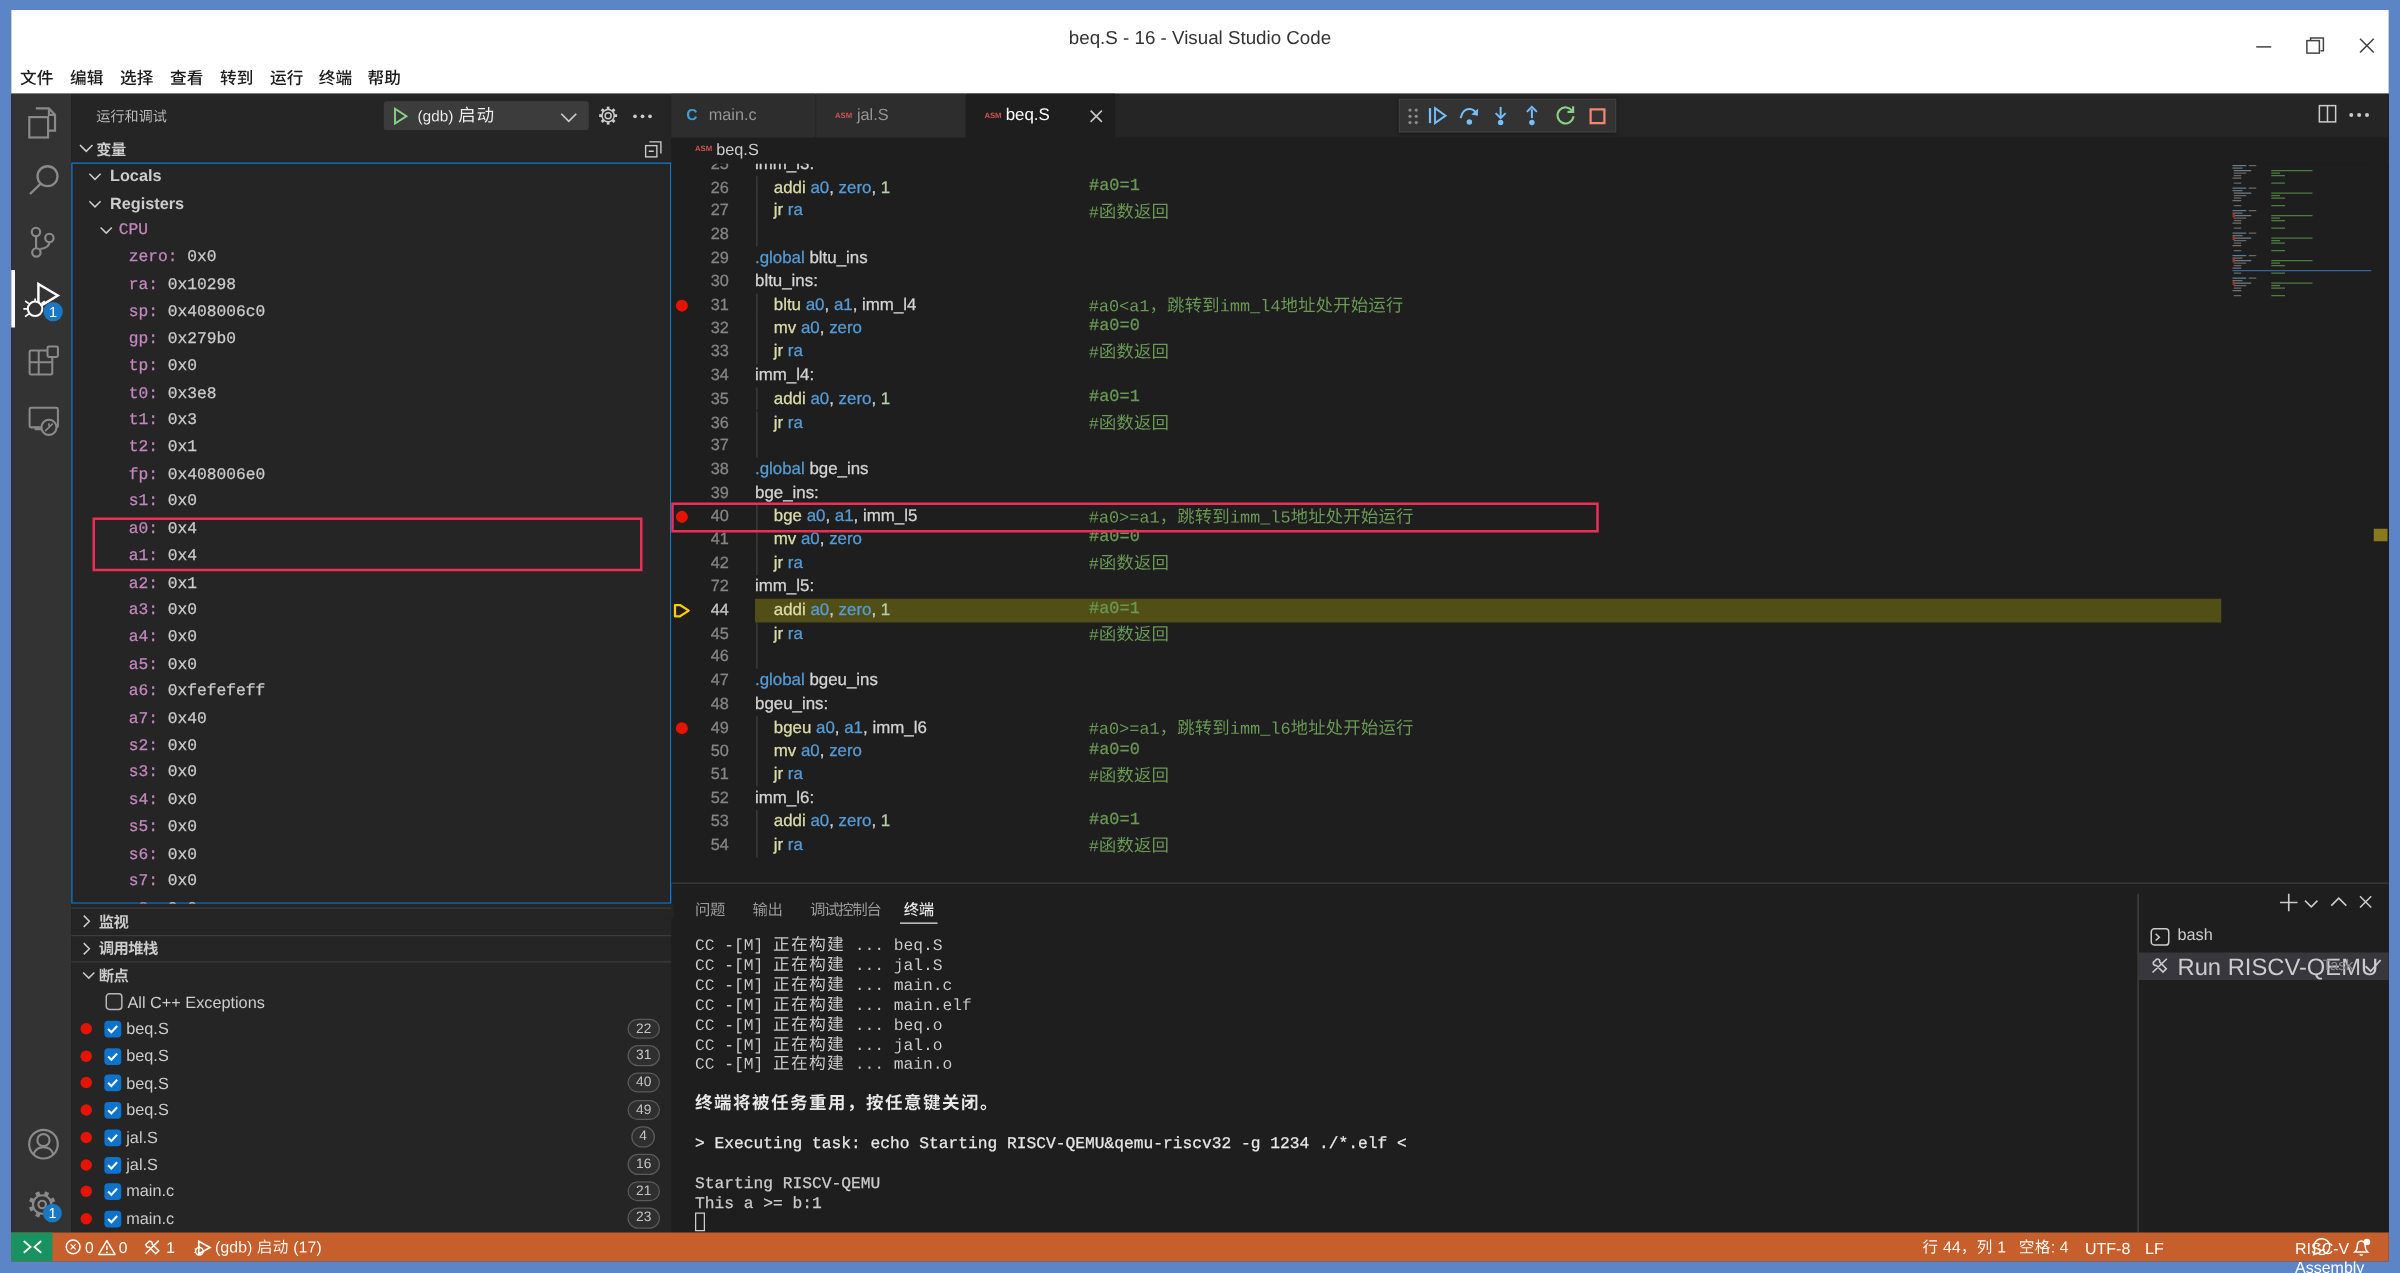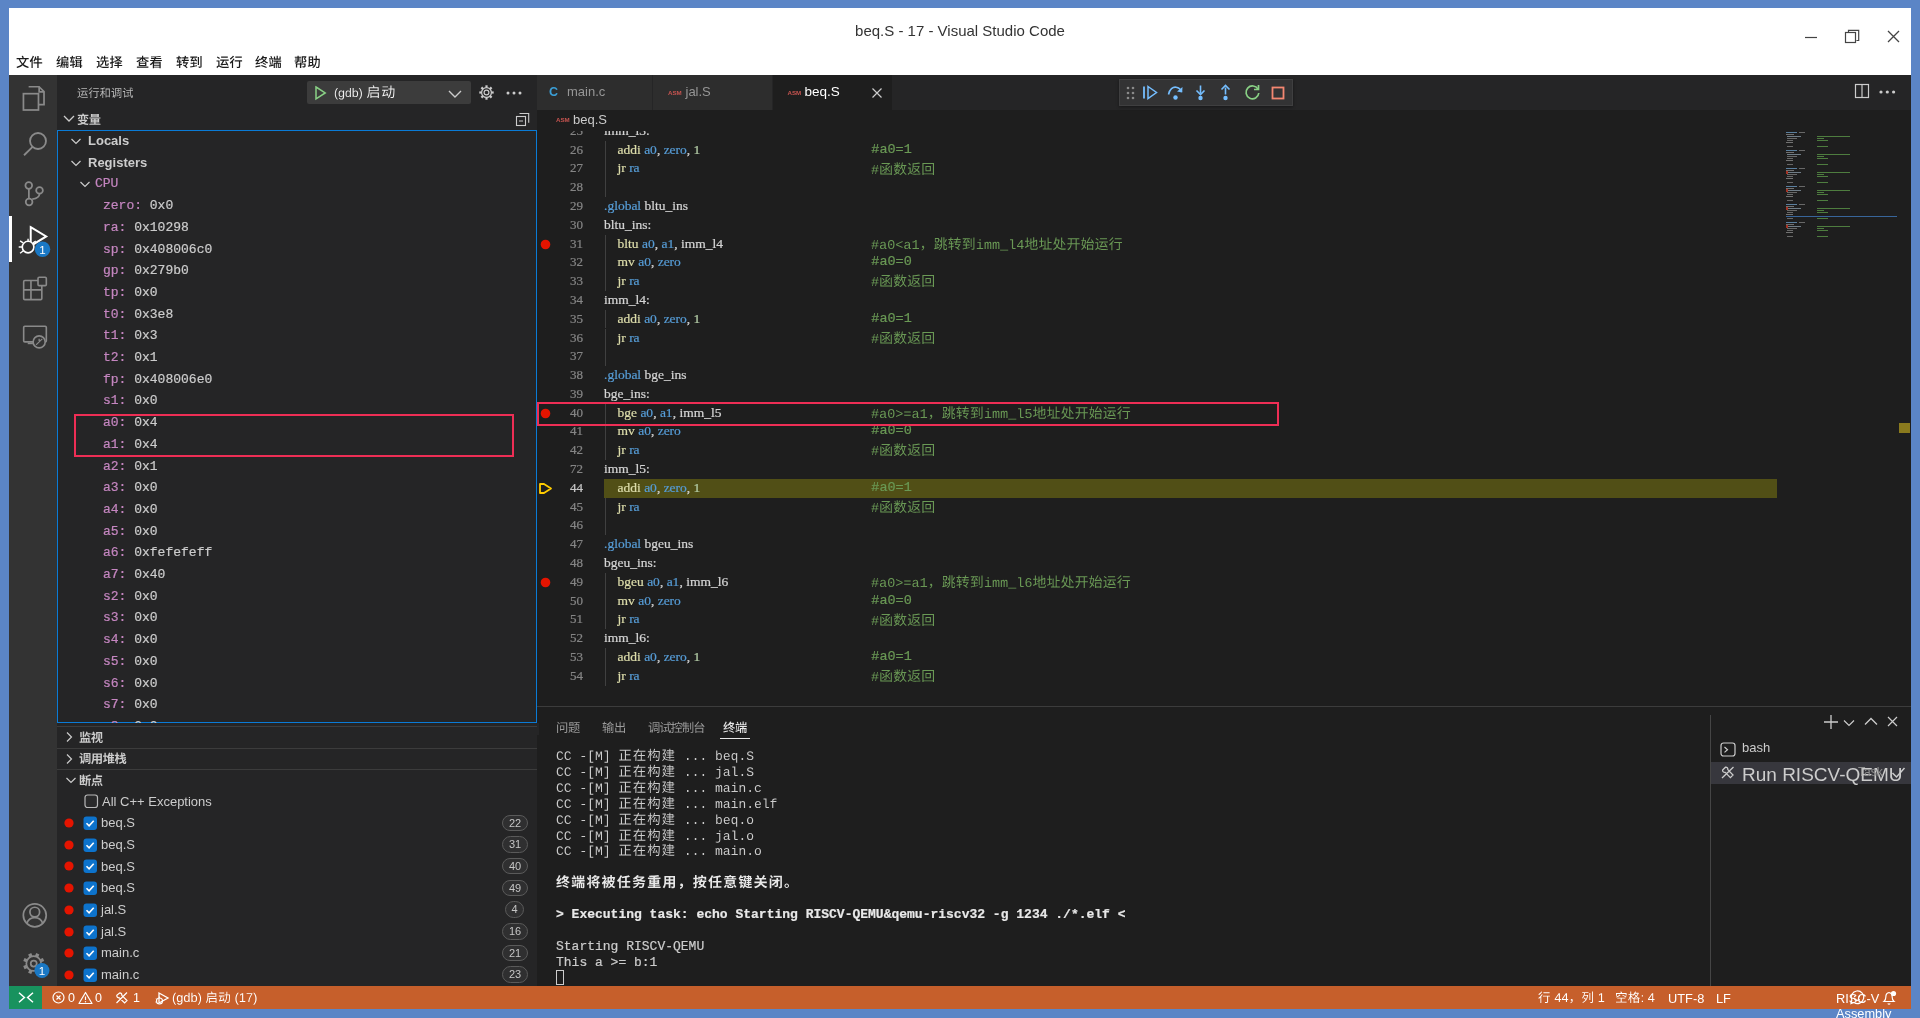--- a/index.html
+++ b/index.html
@@ -1,28 +1,28 @@
 <!DOCTYPE html>
 <html><head><meta charset="utf-8"><style>
 *{margin:0;padding:0;box-sizing:border-box}
 html,body{width:1920px;height:1018px;overflow:hidden;background:#5b85c6;font-family:"Liberation Sans",sans-serif}
 .abs{position:absolute}
 svg.tp{position:absolute;overflow:visible}
 .mono{font-family:"Liberation Mono",monospace;-webkit-text-stroke:0.2px currentColor}
 #win{position:absolute;left:9px;top:8px;width:1902px;height:1001px;background:#1e1e1e}
-.row{position:absolute;left:537px;width:1249px;height:18.79px;white-space:pre;font-family:Liberation Serif, serif;font-size:13.5px;line-height:18.79px;color:#d4d4d4;-webkit-text-stroke:0.22px currentColor}
+.row{position:absolute;left:537px;width:1249px;height:18.79px;white-space:pre;font-family:Liberation Sans, sans-serif;font-size:13.5px;line-height:18.79px;color:#d4d4d4;-webkit-text-stroke:0.22px currentColor}
 .ln{position:absolute;left:0;top:0;width:46px;text-align:right;color:#858585;font-size:13px}
 .code{position:absolute;left:67px;top:0;white-space:pre}
 .m{color:#dcdcaa}.r{color:#569cd6}.n{color:#b5cea8}.c{color:#6a9955}.kw{color:#569cd6}
 .guide{position:absolute;left:68px;top:0;width:1px;height:100%;background:#404040}
 .trow{position:absolute;font-family:"Liberation Mono",monospace;font-size:13px;color:#cccccc;white-space:pre;-webkit-text-stroke:0.2px currentColor}
 </style></head><body>
 <div id="win">
 <div class="abs" style="left:0;top:0;width:1902px;height:67px;background:#ffffff"></div>
-    <div class="abs" style="left:0;top:14px;width:1902px;height:22px;text-align:center;font-size:15px;color:#333333">beq.S - 17 - Visual Studio Code</div>
+    <div class="abs" style="left:0;top:14px;width:1902px;height:22px;text-align:center;font-size:15px;color:#333333">beq.S - 16 - Visual Studio Code</div>
     <svg class="tp" style="left:1787px;top:20px" width="120" height="20">
       <path d="M9 9.5h12" stroke="#444" stroke-width="1.2" fill="none"></path>
       <rect x="49.5" y="4.5" width="10" height="10" fill="none" stroke="#444" stroke-width="1.2"></rect>
       <path d="M52.5 4.5v-2.2h10.2v10.2h-2.3" stroke="#444" stroke-width="1.2" fill="none"></path>
       <path d="M92 3l11 11M103 3L92 14" stroke="#444" stroke-width="1.3" fill="none"></path>
     </svg>
     <svg class="tp" style="left:7px;top:59px" width="2" height="2">
       <path fill="#1c1c1c" d="M5.6 -10.9C5.9 -10.3 6.3 -9.5 6.5 -8.9H0.6V-7.7H2.7C3.5 -5.7 4.5 -4.1 5.8 -2.7C4.3 -1.5 2.6 -0.7 0.4 -0.1C0.7 0.2 1.1 0.8 1.2 1.1C3.4 0.4 5.2 -0.5 6.7 -1.8C8.1 -0.5 9.9 0.4 12.1 1.0C12.3 0.7 12.6 0.1 12.9 -0.1C10.9 -0.7 9.1 -1.5 7.7 -2.7C8.9 -4.0 9.9 -5.7 10.6 -7.7H12.7V-8.9H6.7L7.9 -9.3C7.7 -9.9 7.3 -10.7 6.9 -11.3ZM6.7 -3.6C5.6 -4.7 4.7 -6.1 4.0 -7.7H9.2C8.6 -6.0 7.8 -4.7 6.7 -3.6Z M17.6 -4.7V-3.4H21.3V1.1H22.6V-3.4H26.2V-4.7H22.6V-7.3H25.5V-8.6H22.6V-11.1H21.3V-8.6H19.9C20.0 -9.1 20.1 -9.7 20.3 -10.3L19.1 -10.5C18.8 -8.8 18.2 -7.1 17.4 -6.1C17.8 -5.9 18.3 -5.6 18.5 -5.4C18.9 -6.0 19.2 -6.6 19.4 -7.3H21.3V-4.7ZM16.8 -11.2C16.1 -9.2 15.0 -7.3 13.7 -6.0C14.0 -5.7 14.3 -5.0 14.4 -4.7C14.8 -5.1 15.1 -5.5 15.5 -6.0V1.1H16.7V-7.9C17.2 -8.9 17.6 -9.8 18.0 -10.8Z"></path>
     </svg>
     <svg class="tp" style="left:47px;top:59px" width="2" height="2">
@@ -564,21 +564,21 @@
     </svg>
     <svg class="tp" style="left:547px;top:831.5px" width="2" height="2">
       <path fill="#cccccc" d="M2.0 -4.3Q2.0 -2.6 2.5 -1.7Q3.1 -0.9 4.2 -0.9Q4.8 -0.9 5.4 -1.3Q5.9 -1.7 6.2 -2.6L7.2 -2.2Q6.3 0.1 4.2 0.1Q2.5 0.1 1.6 -1.0Q0.7 -2.2 0.7 -4.3Q0.7 -8.7 4.1 -8.7Q6.3 -8.7 7.1 -6.6L6.0 -6.2Q5.8 -6.9 5.3 -7.3Q4.8 -7.7 4.1 -7.7Q3.0 -7.7 2.5 -6.9Q2.0 -6.1 2.0 -4.3Z M9.8 -4.3Q9.8 -2.6 10.3 -1.7Q10.9 -0.9 12.0 -0.9Q12.6 -0.9 13.2 -1.3Q13.7 -1.7 14.0 -2.6L15.1 -2.2Q14.1 0.1 12.0 0.1Q10.3 0.1 9.4 -1.0Q8.5 -2.2 8.5 -4.3Q8.5 -8.7 11.9 -8.7Q14.1 -8.7 14.9 -6.6L13.8 -6.2Q13.6 -6.9 13.1 -7.3Q12.6 -7.7 11.9 -7.7Q10.8 -7.7 10.3 -6.9Q9.8 -6.1 9.8 -4.3Z M25.5 -2.9V-4.0H29.1V-2.9Z M33.8 2.7V-9.4H37.3V-8.5H35.0V1.8H37.3V2.7Z M45.0 0.0V-5.5Q45.0 -6.4 45.0 -6.8L45.0 -7.4Q44.6 -6.1 44.4 -5.6L43.3 -2.8H42.5L41.4 -5.6Q41.3 -5.9 40.8 -7.4L40.8 -5.5V0.0H39.8V-8.6H41.3L42.5 -5.5Q42.6 -5.1 42.9 -4.0L43.1 -4.6L43.4 -5.5L44.6 -8.6H46.0V0.0Z M48.5 2.7V1.8H50.9V-8.5H48.5V-9.4H52.0V2.7Z M64.9 -6.8V-0.5H63.1V0.5H75.1V-0.5H70.0V-4.7H74.2V-5.7H70.0V-9.3H74.7V-10.3H63.6V-9.3H68.9V-0.5H66.0V-6.8Z M82.0 -11.3C81.9 -10.6 81.6 -9.9 81.3 -9.2H77.7V-8.2H80.9C80.0 -6.5 78.9 -4.9 77.3 -3.8C77.5 -3.6 77.7 -3.2 77.8 -2.9C78.4 -3.3 78.9 -3.8 79.4 -4.3V1.0H80.4V-5.5C81.0 -6.3 81.6 -7.2 82.0 -8.2H89.4V-9.2H82.5C82.7 -9.8 82.9 -10.4 83.1 -11.0ZM84.8 -7.5V-4.9H81.8V-4.0H84.8V-0.2H81.3V0.8H89.4V-0.2H85.8V-4.0H88.9V-4.9H85.8V-7.5Z M98.1 -11.3C97.7 -9.4 97.0 -7.7 96.0 -6.5C96.2 -6.4 96.6 -6.1 96.8 -5.9C97.3 -6.5 97.7 -7.3 98.1 -8.1H102.8C102.6 -2.6 102.4 -0.6 102.0 -0.1C101.8 0.1 101.7 0.1 101.5 0.1C101.2 0.1 100.5 0.1 99.8 0.0C100.0 0.3 100.1 0.8 100.1 1.0C100.8 1.1 101.5 1.1 101.9 1.0C102.3 1.0 102.6 0.9 102.9 0.5C103.4 -0.2 103.6 -2.2 103.8 -8.5C103.8 -8.7 103.8 -9.1 103.8 -9.1H98.5C98.7 -9.7 98.9 -10.4 99.1 -11.0ZM99.7 -5.0C99.9 -4.6 100.1 -4.0 100.3 -3.5L98.0 -3.0C98.6 -4.2 99.2 -5.6 99.6 -6.9L98.6 -7.2C98.3 -5.7 97.5 -4.0 97.3 -3.6C97.1 -3.1 96.9 -2.8 96.7 -2.7C96.8 -2.5 96.9 -2.0 97.0 -1.8C97.2 -2.0 97.6 -2.1 100.6 -2.7C100.8 -2.3 100.8 -2.0 100.9 -1.7L101.7 -2.1C101.5 -2.9 100.9 -4.3 100.4 -5.3ZM93.9 -11.3V-8.7H91.9V-7.7H93.8C93.4 -5.9 92.5 -3.8 91.6 -2.6C91.8 -2.4 92.1 -2.0 92.2 -1.7C92.8 -2.6 93.4 -4.0 93.9 -5.5V1.1H94.8V-5.9C95.2 -5.2 95.7 -4.4 95.9 -3.9L96.5 -4.7C96.2 -5.1 95.2 -6.7 94.8 -7.1V-7.7H96.4V-8.7H94.8V-11.3Z M110.9 -10.1V-9.3H113.4V-8.3H110.0V-7.5H113.4V-6.5H110.8V-5.7H113.4V-4.6H110.7V-3.9H113.4V-2.8H110.1V-2.0H113.4V-0.7H114.3V-2.0H118.2V-2.8H114.3V-3.9H117.7V-4.6H114.3V-5.7H117.3V-7.5H118.3V-8.3H117.3V-10.1H114.3V-11.3H113.4V-10.1ZM114.3 -7.5H116.5V-6.5H114.3ZM114.3 -8.3V-9.3H116.5V-8.3ZM106.9 -5.3C106.9 -5.4 107.2 -5.6 107.4 -5.7H109.1C108.9 -4.5 108.6 -3.5 108.3 -2.6C107.9 -3.1 107.6 -3.8 107.4 -4.6L106.7 -4.3C107.0 -3.2 107.4 -2.4 107.9 -1.7C107.4 -0.8 106.8 -0.1 106.1 0.4C106.3 0.5 106.7 0.9 106.8 1.1C107.5 0.6 108.1 -0.1 108.5 -0.9C109.9 0.4 111.9 0.7 114.4 0.7H118.1C118.2 0.5 118.4 0.0 118.5 -0.2C117.8 -0.2 114.9 -0.2 114.4 -0.2C112.1 -0.2 110.3 -0.5 108.9 -1.8C109.5 -3.0 109.9 -4.6 110.1 -6.5L109.5 -6.6L109.3 -6.6H108.2C108.9 -7.6 109.5 -8.9 110.1 -10.2L109.5 -10.6L109.2 -10.4H106.5V-9.5H108.8C108.2 -8.3 107.6 -7.2 107.3 -6.9C107.1 -6.5 106.7 -6.1 106.5 -6.1C106.6 -5.9 106.8 -5.5 106.9 -5.3Z M131.0 0.0V-1.9H132.5V0.0Z M138.8 0.0V-1.9H140.3V0.0Z M146.6 0.0V-1.9H148.1V0.0Z M164.3 0.2Q164.3 1.4 163.6 2.0Q162.9 2.7 161.6 2.7Q161.1 2.7 160.6 2.6Q160.0 2.5 159.8 2.4V1.5Q160.7 1.8 161.5 1.8Q162.3 1.8 162.7 1.3Q163.2 0.9 163.2 0.2V-6.0H160.6V-6.9H164.3ZM163.1 -8.2V-9.4H164.3V-8.2Z M173.8 -0.7Q174.0 -0.7 174.2 -0.7V-0.0Q173.7 0.1 173.3 0.1Q172.7 0.1 172.4 -0.3Q172.1 -0.6 172.0 -1.3H172.0Q171.6 -0.5 171.0 -0.2Q170.5 0.1 169.6 0.1Q168.6 0.1 168.1 -0.4Q167.6 -1.0 167.6 -1.9Q167.6 -4.1 170.5 -4.2L172.0 -4.2V-4.6Q172.0 -5.4 171.7 -5.8Q171.3 -6.1 170.6 -6.1Q169.9 -6.1 169.5 -5.9Q169.2 -5.6 169.1 -5.0L167.9 -5.1Q168.2 -7.0 170.6 -7.0Q171.9 -7.0 172.5 -6.4Q173.2 -5.8 173.2 -4.7V-1.7Q173.2 -1.2 173.3 -1.0Q173.4 -0.7 173.8 -0.7ZM169.9 -0.7Q170.6 -0.7 171.0 -1.0Q171.5 -1.3 171.7 -1.8Q172.0 -2.3 172.0 -2.8V-3.4L170.8 -3.4Q170.1 -3.4 169.7 -3.2Q169.3 -3.0 169.0 -2.7Q168.8 -2.4 168.8 -1.9Q168.8 -1.4 169.1 -1.1Q169.4 -0.7 169.9 -0.7Z M179.9 -0.9 181.7 -0.9V0.0L179.4 -0.0Q178.6 -0.2 178.3 -0.6Q178.2 -0.8 178.1 -1.6V-8.5H176.3V-9.4H179.3V-1.5Q179.3 -1.2 179.4 -1.1Q179.6 -1.0 179.9 -0.9ZM179.9 -0.9ZM179.3 -1.5ZM179.4 0.0ZM178.1 -0.9V-1.6Z M185.6 0.0V-1.9H187.1V0.0Z M197.2 -3.4Q197.2 -1.7 196.4 -0.8Q195.6 0.1 194.1 0.1Q192.6 0.1 191.8 -0.8Q191.0 -1.7 191.0 -3.4Q191.0 -5.2 191.8 -6.1Q192.7 -7.0 194.1 -7.0Q195.7 -7.0 196.4 -6.1Q197.2 -5.2 197.2 -3.4ZM196.0 -3.4Q196.0 -4.8 195.6 -5.5Q195.1 -6.2 194.1 -6.2Q193.2 -6.2 192.7 -5.5Q192.2 -4.8 192.2 -3.4Q192.2 -2.1 192.7 -1.4Q193.2 -0.7 194.1 -0.7Q195.1 -0.7 195.5 -1.4Q196.0 -2.1 196.0 -3.4Z"></path>
     </svg>
     <svg class="tp" style="left:547px;top:847.46px" width="2" height="2">
       <path fill="#cccccc" d="M2.0 -4.3Q2.0 -2.6 2.5 -1.7Q3.1 -0.9 4.2 -0.9Q4.8 -0.9 5.4 -1.3Q5.9 -1.7 6.2 -2.6L7.2 -2.2Q6.3 0.1 4.2 0.1Q2.5 0.1 1.6 -1.0Q0.7 -2.2 0.7 -4.3Q0.7 -8.7 4.1 -8.7Q6.3 -8.7 7.1 -6.6L6.0 -6.2Q5.8 -6.9 5.3 -7.3Q4.8 -7.7 4.1 -7.7Q3.0 -7.7 2.5 -6.9Q2.0 -6.1 2.0 -4.3Z M9.8 -4.3Q9.8 -2.6 10.3 -1.7Q10.9 -0.9 12.0 -0.9Q12.6 -0.9 13.2 -1.3Q13.7 -1.7 14.0 -2.6L15.1 -2.2Q14.1 0.1 12.0 0.1Q10.3 0.1 9.4 -1.0Q8.5 -2.2 8.5 -4.3Q8.5 -8.7 11.9 -8.7Q14.1 -8.7 14.9 -6.6L13.8 -6.2Q13.6 -6.9 13.1 -7.3Q12.6 -7.7 11.9 -7.7Q10.8 -7.7 10.3 -6.9Q9.8 -6.1 9.8 -4.3Z M25.5 -2.9V-4.0H29.1V-2.9Z M33.8 2.7V-9.4H37.3V-8.5H35.0V1.8H37.3V2.7Z M45.0 0.0V-5.5Q45.0 -6.4 45.0 -6.8L45.0 -7.4Q44.6 -6.1 44.4 -5.6L43.3 -2.8H42.5L41.4 -5.6Q41.3 -5.9 40.8 -7.4L40.8 -5.5V0.0H39.8V-8.6H41.3L42.5 -5.5Q42.6 -5.1 42.9 -4.0L43.1 -4.6L43.4 -5.5L44.6 -8.6H46.0V0.0Z M48.5 2.7V1.8H50.9V-8.5H48.5V-9.4H52.0V2.7Z M64.9 -6.8V-0.5H63.1V0.5H75.1V-0.5H70.0V-4.7H74.2V-5.7H70.0V-9.3H74.7V-10.3H63.6V-9.3H68.9V-0.5H66.0V-6.8Z M82.0 -11.3C81.9 -10.6 81.6 -9.9 81.3 -9.2H77.7V-8.2H80.9C80.0 -6.5 78.9 -4.9 77.3 -3.8C77.5 -3.6 77.7 -3.2 77.8 -2.9C78.4 -3.3 78.9 -3.8 79.4 -4.3V1.0H80.4V-5.5C81.0 -6.3 81.6 -7.2 82.0 -8.2H89.4V-9.2H82.5C82.7 -9.8 82.9 -10.4 83.1 -11.0ZM84.8 -7.5V-4.9H81.8V-4.0H84.8V-0.2H81.3V0.8H89.4V-0.2H85.8V-4.0H88.9V-4.9H85.8V-7.5Z M98.1 -11.3C97.7 -9.4 97.0 -7.7 96.0 -6.5C96.2 -6.4 96.6 -6.1 96.8 -5.9C97.3 -6.5 97.7 -7.3 98.1 -8.1H102.8C102.6 -2.6 102.4 -0.6 102.0 -0.1C101.8 0.1 101.7 0.1 101.5 0.1C101.2 0.1 100.5 0.1 99.8 0.0C100.0 0.3 100.1 0.8 100.1 1.0C100.8 1.1 101.5 1.1 101.9 1.0C102.3 1.0 102.6 0.9 102.9 0.5C103.4 -0.2 103.6 -2.2 103.8 -8.5C103.8 -8.7 103.8 -9.1 103.8 -9.1H98.5C98.7 -9.7 98.9 -10.4 99.1 -11.0ZM99.7 -5.0C99.9 -4.6 100.1 -4.0 100.3 -3.5L98.0 -3.0C98.6 -4.2 99.2 -5.6 99.6 -6.9L98.6 -7.2C98.3 -5.7 97.5 -4.0 97.3 -3.6C97.1 -3.1 96.9 -2.8 96.7 -2.7C96.8 -2.5 96.9 -2.0 97.0 -1.8C97.2 -2.0 97.6 -2.1 100.6 -2.7C100.8 -2.3 100.8 -2.0 100.9 -1.7L101.7 -2.1C101.5 -2.9 100.9 -4.3 100.4 -5.3ZM93.9 -11.3V-8.7H91.9V-7.7H93.8C93.4 -5.9 92.5 -3.8 91.6 -2.6C91.8 -2.4 92.1 -2.0 92.2 -1.7C92.8 -2.6 93.4 -4.0 93.9 -5.5V1.1H94.8V-5.9C95.2 -5.2 95.7 -4.4 95.9 -3.9L96.5 -4.7C96.2 -5.1 95.2 -6.7 94.8 -7.1V-7.7H96.4V-8.7H94.8V-11.3Z M110.9 -10.1V-9.3H113.4V-8.3H110.0V-7.5H113.4V-6.5H110.8V-5.7H113.4V-4.6H110.7V-3.9H113.4V-2.8H110.1V-2.0H113.4V-0.7H114.3V-2.0H118.2V-2.8H114.3V-3.9H117.7V-4.6H114.3V-5.7H117.3V-7.5H118.3V-8.3H117.3V-10.1H114.3V-11.3H113.4V-10.1ZM114.3 -7.5H116.5V-6.5H114.3ZM114.3 -8.3V-9.3H116.5V-8.3ZM106.9 -5.3C106.9 -5.4 107.2 -5.6 107.4 -5.7H109.1C108.9 -4.5 108.6 -3.5 108.3 -2.6C107.9 -3.1 107.6 -3.8 107.4 -4.6L106.7 -4.3C107.0 -3.2 107.4 -2.4 107.9 -1.7C107.4 -0.8 106.8 -0.1 106.1 0.4C106.3 0.5 106.7 0.9 106.8 1.1C107.5 0.6 108.1 -0.1 108.5 -0.9C109.9 0.4 111.9 0.7 114.4 0.7H118.1C118.2 0.5 118.4 0.0 118.5 -0.2C117.8 -0.2 114.9 -0.2 114.4 -0.2C112.1 -0.2 110.3 -0.5 108.9 -1.8C109.5 -3.0 109.9 -4.6 110.1 -6.5L109.5 -6.6L109.3 -6.6H108.2C108.9 -7.6 109.5 -8.9 110.1 -10.2L109.5 -10.6L109.2 -10.4H106.5V-9.5H108.8C108.2 -8.3 107.6 -7.2 107.3 -6.9C107.1 -6.5 106.7 -6.1 106.5 -6.1C106.6 -5.9 106.8 -5.5 106.9 -5.3Z M131.0 0.0V-1.9H132.5V0.0Z M138.8 0.0V-1.9H140.3V0.0Z M146.6 0.0V-1.9H148.1V0.0Z M162.4 0.0V-4.4Q162.4 -5.3 162.2 -5.7Q162.1 -6.1 161.7 -6.1Q161.3 -6.1 161.0 -5.5Q160.8 -4.9 160.8 -3.9V0.0H159.7V-5.4Q159.7 -6.6 159.6 -6.9H160.6L160.6 -6.1V-5.8H160.6Q160.9 -6.4 161.2 -6.7Q161.5 -7.0 162.0 -7.0Q162.6 -7.0 162.8 -6.7Q163.1 -6.4 163.2 -5.8H163.3Q163.5 -6.4 163.9 -6.7Q164.2 -7.0 164.8 -7.0Q165.5 -7.0 165.8 -6.4Q166.2 -5.9 166.2 -4.6V0.0H165.1V-4.4Q165.1 -5.3 164.9 -5.7Q164.8 -6.1 164.4 -6.1Q163.9 -6.1 163.7 -5.6Q163.5 -5.0 163.5 -4.0V0.0Z M173.8 -0.7Q174.0 -0.7 174.2 -0.7V-0.0Q173.7 0.1 173.3 0.1Q172.7 0.1 172.4 -0.3Q172.1 -0.6 172.0 -1.3H172.0Q171.6 -0.5 171.0 -0.2Q170.5 0.1 169.6 0.1Q168.6 0.1 168.1 -0.4Q167.6 -1.0 167.6 -1.9Q167.6 -4.1 170.5 -4.2L172.0 -4.2V-4.6Q172.0 -5.4 171.7 -5.8Q171.3 -6.1 170.6 -6.1Q169.9 -6.1 169.5 -5.9Q169.2 -5.6 169.1 -5.0L167.9 -5.1Q168.2 -7.0 170.6 -7.0Q171.9 -7.0 172.5 -6.4Q173.2 -5.8 173.2 -4.7V-1.7Q173.2 -1.2 173.3 -1.0Q173.4 -0.7 173.8 -0.7ZM169.9 -0.7Q170.6 -0.7 171.0 -1.0Q171.5 -1.3 171.7 -1.8Q172.0 -2.3 172.0 -2.8V-3.4L170.8 -3.4Q170.1 -3.4 169.7 -3.2Q169.3 -3.0 169.0 -2.7Q168.8 -2.4 168.8 -1.9Q168.8 -1.4 169.1 -1.1Q169.4 -0.7 169.9 -0.7Z M179.3 -0.9H181.8V0.0H175.5V-0.9H178.2V-6.0H176.2V-6.9H179.3ZM178.1 -8.2V-9.4H179.3V-8.2Z M187.9 0.0V-4.4Q187.9 -5.3 187.6 -5.7Q187.3 -6.1 186.5 -6.1Q185.7 -6.1 185.2 -5.5Q184.7 -5.0 184.7 -4.0V0.0H183.6V-5.4Q183.6 -6.6 183.6 -6.9H184.6Q184.6 -6.8 184.6 -6.7Q184.7 -6.6 184.7 -6.4Q184.7 -6.2 184.7 -5.7H184.7Q185.4 -7.0 186.9 -7.0Q188.0 -7.0 188.5 -6.4Q189.1 -5.8 189.1 -4.6V0.0Z M193.4 0.0V-1.9H194.9V0.0Z M205.0 -3.4Q205.0 -1.7 204.2 -0.8Q203.4 0.1 201.9 0.1Q200.4 0.1 199.6 -0.8Q198.8 -1.7 198.8 -3.4Q198.8 -5.2 199.7 -6.1Q200.5 -7.0 201.9 -7.0Q203.5 -7.0 204.2 -6.1Q205.0 -5.2 205.0 -3.4ZM203.8 -3.4Q203.8 -4.8 203.4 -5.5Q202.9 -6.2 201.9 -6.2Q201.0 -6.2 200.5 -5.5Q200.0 -4.8 200.0 -3.4Q200.0 -2.1 200.5 -1.4Q201.0 -0.7 201.9 -0.7Q202.9 -0.7 203.3 -1.4Q203.8 -2.1 203.8 -3.4Z"></path>
     </svg>
     <svg class="tp" style="left:547px;top:879.3800000000001px" width="2" height="2">
       <path fill="#e8e8e8" d="M0.4 -1.0 0.6 0.6C2.1 0.3 4.0 -0.1 5.7 -0.5L5.6 -2.0C3.7 -1.6 1.7 -1.2 0.4 -1.0ZM7.8 -3.4C8.8 -3.0 10.1 -2.3 10.8 -1.8L11.8 -3.0C11.1 -3.5 9.8 -4.1 8.7 -4.4ZM6.2 -1.0C8.1 -0.5 10.4 0.4 11.6 1.2L12.6 -0.1C11.3 -0.8 9.0 -1.7 7.2 -2.2ZM7.9 -11.9C7.5 -10.7 6.6 -9.4 5.3 -8.3L4.3 -9.0C4.1 -8.5 3.8 -8.0 3.5 -7.5L2.4 -7.4C3.1 -8.6 3.9 -10.0 4.5 -11.3L2.9 -12.0C2.4 -10.3 1.4 -8.6 1.1 -8.2C0.8 -7.7 0.6 -7.4 0.3 -7.4C0.4 -6.9 0.7 -6.1 0.8 -5.8C1.0 -5.9 1.4 -6.0 2.6 -6.1C2.2 -5.5 1.7 -5.0 1.5 -4.7C1.1 -4.2 0.8 -3.9 0.4 -3.9C0.6 -3.4 0.8 -2.7 0.9 -2.4C1.3 -2.6 1.9 -2.7 5.3 -3.3C5.3 -3.6 5.2 -4.2 5.3 -4.7L3.0 -4.4C3.9 -5.4 4.8 -6.5 5.5 -7.7C5.8 -7.4 6.0 -7.1 6.2 -6.9C6.6 -7.2 7.0 -7.6 7.4 -8.0C7.7 -7.5 8.0 -7.1 8.4 -6.7C7.4 -5.9 6.3 -5.4 5.2 -5.0C5.5 -4.7 6.0 -4.0 6.2 -3.6C7.4 -4.1 8.5 -4.7 9.6 -5.5C10.5 -4.8 11.6 -4.1 12.7 -3.7C13.0 -4.1 13.5 -4.7 13.8 -5.1C12.7 -5.4 11.7 -6.0 10.8 -6.6C11.7 -7.6 12.5 -8.7 13.0 -10.0L12.0 -10.6L11.7 -10.6H9.2C9.4 -10.9 9.5 -11.2 9.7 -11.6ZM10.8 -9.1C10.4 -8.6 10.0 -8.1 9.6 -7.6C9.1 -8.1 8.7 -8.6 8.4 -9.1Z M16.1 -7.1C16.3 -5.7 16.5 -3.8 16.5 -2.5L17.8 -2.7C17.8 -4.0 17.6 -5.9 17.4 -7.4ZM20.7 -4.6V1.2H22.2V-3.2H22.9V1.1H24.2V-3.2H24.9V1.1H26.2V0.1C26.4 0.4 26.5 0.9 26.5 1.3C27.1 1.3 27.6 1.3 28.0 1.1C28.3 0.8 28.4 0.5 28.4 -0.2V-4.6H25.0L25.4 -5.4H28.7V-6.9H20.4V-5.4H23.5L23.3 -4.6ZM26.2 -3.2H26.9V-0.2C26.9 -0.1 26.9 -0.0 26.8 -0.0L26.2 -0.0ZM20.9 -11.2V-7.6H28.2V-11.2H26.6V-9.1H25.3V-11.8H23.7V-9.1H22.4V-11.2ZM17.0 -11.4C17.3 -10.8 17.7 -10.0 17.8 -9.4H15.8V-7.9H20.5V-9.4H18.3L19.3 -9.8C19.2 -10.3 18.8 -11.1 18.5 -11.8ZM18.8 -7.4C18.7 -5.9 18.5 -3.6 18.2 -2.2C17.2 -2.0 16.3 -1.8 15.6 -1.7L16.0 -0.0C17.3 -0.3 19.0 -0.7 20.5 -1.1L20.4 -2.7L19.4 -2.5C19.7 -3.8 20.0 -5.7 20.2 -7.2Z M37.3 -8.3C37.6 -8.0 38.0 -7.6 38.3 -7.2C37.3 -6.8 36.3 -6.5 35.3 -6.4C35.6 -6.0 35.9 -5.5 36.1 -5.1H35.3V-3.6H37.4L36.1 -2.9C36.7 -2.1 37.4 -1.1 37.7 -0.4L39.2 -1.2C38.9 -1.9 38.1 -2.9 37.5 -3.6H40.7V-0.6C40.7 -0.4 40.6 -0.3 40.4 -0.3C40.1 -0.3 39.3 -0.3 38.6 -0.4C38.8 0.1 39.1 0.8 39.1 1.2C40.2 1.2 41.0 1.2 41.6 1.0C42.2 0.7 42.3 0.3 42.3 -0.5V-3.6H43.8V-5.1H42.3V-6.5H40.7V-5.1H36.4C39.6 -5.9 42.5 -7.4 43.8 -10.3L42.7 -10.9L42.4 -10.8H40.0C40.2 -11.0 40.4 -11.2 40.6 -11.5L38.8 -11.9C38.1 -10.8 36.7 -9.7 35.2 -9.1C35.5 -8.9 36.0 -8.3 36.3 -8.0C37.1 -8.4 37.9 -8.9 38.6 -9.5H41.4C40.9 -8.9 40.3 -8.4 39.6 -7.9C39.3 -8.3 38.9 -8.7 38.5 -9.0ZM30.8 -9.1C31.4 -8.4 32.2 -7.4 32.5 -6.8L33.3 -7.4V-5.1C32.3 -4.4 31.4 -3.7 30.8 -3.3L31.6 -1.8C32.1 -2.3 32.7 -2.7 33.3 -3.2V1.2H34.9V-11.9H33.3V-8.5C32.9 -9.0 32.4 -9.5 31.9 -10.0Z M47.3 -11.2C47.6 -10.7 48.0 -10.0 48.3 -9.5H46.1V-8.0H48.9C48.1 -6.5 47.0 -5.0 45.8 -4.1C46.0 -3.8 46.4 -2.9 46.5 -2.5C46.9 -2.8 47.3 -3.2 47.7 -3.7V1.2H49.3V-3.9C49.7 -3.3 50.1 -2.7 50.3 -2.3L51.1 -3.6L50.1 -4.7C50.5 -5.0 50.9 -5.5 51.4 -5.9L50.4 -6.8C50.2 -6.4 49.8 -5.9 49.5 -5.4L49.3 -5.7V-5.8C49.9 -6.8 50.4 -7.9 50.8 -8.9L49.9 -9.6L49.7 -9.5H48.8L49.7 -10.1C49.5 -10.6 49.0 -11.3 48.6 -11.9ZM51.4 -10.0V-6.2C51.4 -4.3 51.3 -1.7 49.7 0.1C50.0 0.3 50.7 0.9 50.9 1.2C52.2 -0.3 52.7 -2.5 52.9 -4.4C53.3 -3.4 53.8 -2.4 54.4 -1.6C53.6 -0.9 52.8 -0.4 51.8 -0.1C52.1 0.2 52.5 0.8 52.7 1.2C53.7 0.8 54.7 0.3 55.5 -0.4C56.3 0.3 57.2 0.8 58.3 1.2C58.5 0.8 59.0 0.1 59.3 -0.2C58.3 -0.5 57.4 -1.0 56.6 -1.6C57.6 -2.8 58.3 -4.3 58.7 -6.2L57.7 -6.6L57.4 -6.5H55.9V-8.5H57.2C57.1 -7.9 57.0 -7.4 56.9 -7.1L58.3 -6.7C58.6 -7.5 58.9 -8.7 59.2 -9.8L58.0 -10.1L57.7 -10.0H55.9V-11.9H54.3V-10.0ZM54.3 -8.5V-6.5H52.9V-8.5ZM56.8 -5.0C56.5 -4.1 56.0 -3.3 55.5 -2.7C54.9 -3.4 54.5 -4.1 54.1 -5.0Z M64.5 -11.8C63.7 -9.8 62.4 -7.7 61.0 -6.4C61.3 -6.0 61.8 -5.1 62.0 -4.7C62.4 -5.0 62.8 -5.5 63.1 -6.0V1.2H64.8V-8.5C65.1 -9.0 65.4 -9.6 65.7 -10.2C65.9 -9.8 66.1 -9.2 66.2 -8.8C67.1 -8.9 68.1 -9.0 69.1 -9.2V-6.0H65.3V-4.4H69.1V-0.8H65.8V0.8H74.2V-0.8H70.8V-4.4H74.3V-6.0H70.8V-9.5C71.9 -9.7 73.0 -10.0 74.0 -10.3L72.7 -11.7C71.0 -11.1 68.2 -10.5 65.7 -10.2C65.9 -10.6 66.0 -11.0 66.2 -11.3Z M81.9 -5.3C81.8 -4.9 81.7 -4.5 81.6 -4.1H77.6V-2.7H81.0C80.2 -1.3 78.8 -0.6 76.7 -0.2C77.0 0.2 77.5 0.9 77.7 1.2C80.2 0.5 81.9 -0.6 82.8 -2.7H86.6C86.4 -1.4 86.1 -0.7 85.8 -0.4C85.7 -0.3 85.5 -0.3 85.2 -0.3C84.8 -0.3 83.7 -0.3 82.8 -0.4C83.1 0.0 83.3 0.6 83.3 1.1C84.3 1.1 85.2 1.1 85.7 1.1C86.3 1.1 86.8 0.9 87.2 0.6C87.7 0.1 88.1 -1.0 88.4 -3.4C88.4 -3.6 88.4 -4.1 88.4 -4.1H83.3C83.4 -4.4 83.5 -4.8 83.6 -5.2ZM85.9 -9.2C85.1 -8.6 84.1 -8.1 83.0 -7.6C82.0 -8.0 81.3 -8.5 80.7 -9.1L80.8 -9.2ZM81.0 -11.9C80.3 -10.7 79.0 -9.5 77.0 -8.6C77.3 -8.3 77.8 -7.6 78.0 -7.3C78.6 -7.6 79.1 -7.9 79.6 -8.2C80.0 -7.8 80.5 -7.4 81.1 -7.1C79.7 -6.7 78.1 -6.5 76.6 -6.3C76.9 -6.0 77.1 -5.3 77.2 -4.9C79.2 -5.1 81.2 -5.5 83.0 -6.1C84.6 -5.5 86.5 -5.2 88.7 -5.0C88.9 -5.5 89.3 -6.1 89.6 -6.5C88.0 -6.6 86.5 -6.7 85.1 -7.0C86.6 -7.8 87.8 -8.7 88.6 -10.0L87.6 -10.6L87.3 -10.6H82.1C82.3 -10.9 82.5 -11.2 82.7 -11.6Z M93.3 -7.6V-3.1H97.3V-2.5H92.9V-1.2H97.3V-0.5H91.8V0.9H104.6V-0.5H99.0V-1.2H103.7V-2.5H99.0V-3.1H103.2V-7.6H99.0V-8.1H104.5V-9.4H99.0V-10.1C100.5 -10.2 102.0 -10.4 103.2 -10.6L102.4 -11.9C100.0 -11.5 96.3 -11.3 93.0 -11.2C93.1 -10.9 93.3 -10.3 93.3 -9.9C94.6 -9.9 95.9 -10.0 97.3 -10.0V-9.4H91.9V-8.1H97.3V-7.6ZM95.0 -4.8H97.3V-4.2H95.0ZM99.0 -4.8H101.4V-4.2H99.0ZM95.0 -6.5H97.3V-5.8H95.0ZM99.0 -6.5H101.4V-5.8H99.0Z M108.4 -11.0V-5.9C108.4 -4.0 108.3 -1.5 106.7 0.2C107.1 0.4 107.8 1.0 108.1 1.3C109.1 0.2 109.6 -1.3 109.8 -2.8H112.7V1.1H114.4V-2.8H117.3V-0.7C117.3 -0.5 117.2 -0.4 117.0 -0.4C116.7 -0.4 115.8 -0.4 115.0 -0.4C115.2 0.0 115.5 0.7 115.6 1.2C116.8 1.2 117.7 1.1 118.3 0.9C118.8 0.6 119.0 0.2 119.0 -0.7V-11.0ZM110.0 -9.4H112.7V-7.7H110.0ZM117.3 -9.4V-7.7H114.4V-9.4ZM110.0 -6.2H112.7V-4.4H110.0C110.0 -5.0 110.0 -5.5 110.0 -5.9ZM117.3 -6.2V-4.4H114.4V-6.2Z M124.3 1.9C126.1 1.4 127.1 0.1 127.1 -1.5C127.1 -2.6 126.6 -3.4 125.6 -3.4C124.8 -3.4 124.2 -2.9 124.2 -2.1C124.2 -1.3 124.8 -0.9 125.5 -0.9L125.7 -0.9C125.6 -0.2 124.9 0.4 123.9 0.8Z M147.3 -5.0C147.1 -4.0 146.8 -3.1 146.3 -2.5L144.7 -3.3C144.9 -3.8 145.1 -4.4 145.4 -5.0ZM139.0 -11.9V-9.3H137.3V-7.7H139.0V-4.7C138.3 -4.5 137.6 -4.4 137.1 -4.2L137.4 -2.6L139.0 -3.1V-0.5C139.0 -0.3 138.9 -0.2 138.7 -0.2C138.5 -0.2 137.9 -0.2 137.4 -0.3C137.6 0.2 137.8 0.8 137.9 1.3C138.8 1.3 139.5 1.2 140.0 1.0C140.4 0.7 140.6 0.3 140.6 -0.5V-3.5L142.1 -4.0L142.0 -5.0H143.5C143.2 -4.1 142.8 -3.4 142.5 -2.7C143.3 -2.3 144.2 -1.9 145.1 -1.3C144.2 -0.8 143.1 -0.4 141.7 -0.1C142.0 0.2 142.4 0.9 142.5 1.3C144.2 0.9 145.6 0.3 146.6 -0.5C147.6 0.2 148.5 0.8 149.2 1.3L150.4 -0.0C149.7 -0.5 148.8 -1.1 147.7 -1.7C148.4 -2.5 148.8 -3.6 149.1 -5.0H150.3V-6.5H145.9C146.1 -7.0 146.3 -7.6 146.4 -8.1L144.7 -8.4C144.6 -7.8 144.4 -7.1 144.1 -6.5H141.7V-5.4L140.6 -5.1V-7.7H141.9V-9.3H140.6V-11.9ZM142.2 -10.3V-7.3H143.7V-8.8H148.5V-7.3H150.2V-10.3H147.1C146.9 -10.8 146.8 -11.5 146.6 -12.0L144.9 -11.7C145.0 -11.3 145.2 -10.8 145.3 -10.3Z M155.7 -11.8C154.9 -9.8 153.6 -7.7 152.2 -6.4C152.5 -6.0 153.0 -5.1 153.2 -4.7C153.6 -5.0 154.0 -5.5 154.3 -6.0V1.2H156.0V-8.5C156.3 -9.0 156.6 -9.6 156.9 -10.2C157.1 -9.8 157.3 -9.2 157.4 -8.8C158.3 -8.9 159.3 -9.0 160.3 -9.2V-6.0H156.5V-4.4H160.3V-0.8H157.0V0.8H165.4V-0.8H162.0V-4.4H165.5V-6.0H162.0V-9.5C163.1 -9.7 164.2 -10.0 165.2 -10.3L163.9 -11.7C162.2 -11.1 159.4 -10.5 156.9 -10.2C157.1 -10.6 157.2 -11.0 157.4 -11.3Z M171.2 -2.1V-0.6C171.2 0.7 171.6 1.1 173.4 1.1C173.8 1.1 175.3 1.1 175.7 1.1C177.0 1.1 177.4 0.7 177.6 -0.9C177.2 -1.0 176.5 -1.2 176.2 -1.4C176.1 -0.4 176.0 -0.2 175.5 -0.2C175.1 -0.2 173.9 -0.2 173.6 -0.2C173.0 -0.2 172.8 -0.3 172.8 -0.7V-2.1ZM177.4 -1.8C178.0 -1.1 178.8 0.0 179.0 0.7L180.5 0.1C180.1 -0.7 179.4 -1.7 178.7 -2.4ZM169.5 -2.3C169.1 -1.5 168.5 -0.5 167.7 0.1L169.1 0.9C169.9 0.2 170.4 -0.8 170.9 -1.7ZM171.3 -4.4H177.1V-3.8H171.3ZM171.3 -6.0H177.1V-5.4H171.3ZM169.7 -7.0V-2.7H173.3L172.7 -2.2C173.5 -1.8 174.5 -1.2 174.9 -0.8L175.9 -1.8C175.6 -2.1 175.0 -2.5 174.5 -2.7H178.8V-7.0ZM172.4 -9.8H176.0C175.9 -9.5 175.8 -9.2 175.6 -8.8H172.8C172.7 -9.1 172.5 -9.5 172.4 -9.8ZM173.1 -11.8 173.4 -11.1H168.8V-9.8H171.8L170.8 -9.6C170.9 -9.4 171.0 -9.1 171.1 -8.8H168.1V-7.5H180.3V-8.8H177.3L177.8 -9.6L176.6 -9.8H179.6V-11.1H175.2C175.1 -11.4 174.9 -11.8 174.8 -12.1Z M187.3 -11.2V-9.7H188.7C188.3 -8.7 187.9 -7.8 187.8 -7.5C187.6 -7.2 187.3 -6.9 187.1 -6.7V-7.9H184.1C184.4 -8.3 184.6 -8.7 184.8 -9.1H187.1V-10.6H185.5C185.6 -10.9 185.7 -11.2 185.8 -11.6L184.4 -11.9C184.1 -10.7 183.4 -9.4 182.6 -8.6C182.9 -8.2 183.4 -7.5 183.5 -7.2L183.6 -7.3V-6.5H184.5V-5.1H183.1V-3.6H184.5V-1.5C184.5 -0.8 184.0 -0.3 183.7 -0.0C184.0 0.2 184.4 0.8 184.5 1.2C184.8 0.9 185.2 0.5 187.4 -1.1C187.3 -1.4 187.0 -2.0 186.9 -2.4L185.8 -1.6V-3.6H187.2V-4.2C187.4 -3.2 187.7 -2.5 188.1 -1.8C187.7 -0.9 187.1 -0.2 186.5 0.2C186.7 0.5 187.1 1.0 187.2 1.4C187.9 0.9 188.5 0.3 189.0 -0.6C190.1 0.7 191.6 1.0 193.4 1.0H195.6C195.7 0.6 195.9 -0.0 196.1 -0.4C195.5 -0.3 193.9 -0.3 193.5 -0.3C191.9 -0.3 190.5 -0.6 189.5 -1.9C189.9 -3.2 190.2 -4.9 190.3 -7.1L189.5 -7.2L189.2 -7.1H189.0C189.5 -8.2 190.0 -9.5 190.4 -10.8L189.6 -11.4L189.1 -11.2ZM187.5 -5.5C187.5 -5.6 187.6 -5.7 187.7 -5.8H188.9C188.9 -5.0 188.7 -4.2 188.6 -3.5C188.5 -3.9 188.3 -4.3 188.2 -4.7L187.2 -4.3V-5.1H185.8V-6.5H186.9C187.1 -6.2 187.4 -5.7 187.5 -5.5ZM190.6 -10.9V-9.7H192.0V-9.0H190.1V-7.8H192.0V-7.1H190.6V-6.0H192.0V-5.2H190.6V-4.0H192.0V-3.3H190.2V-2.0H192.0V-0.7H193.2V-2.0H195.6V-3.3H193.2V-4.0H195.3V-5.2H193.2V-6.0H195.2V-7.8H196.0V-9.0H195.2V-10.9H193.2V-11.8H192.0V-10.9ZM193.2 -7.8H194.0V-7.1H193.2ZM193.2 -9.0V-9.7H194.0V-9.0Z M200.5 -11.1C200.9 -10.5 201.4 -9.7 201.7 -9.1H199.4V-7.4H203.7V-5.6V-5.5H198.4V-3.8H203.4C202.8 -2.5 201.4 -1.2 198.0 -0.3C198.5 0.1 199.0 0.9 199.3 1.2C202.5 0.3 204.1 -1.1 205.0 -2.5C206.1 -0.7 207.8 0.5 210.1 1.2C210.4 0.7 210.9 -0.1 211.3 -0.5C208.9 -1.0 207.1 -2.2 206.1 -3.8H210.8V-5.5H205.7V-5.6V-7.4H210.1V-9.1H207.7C208.2 -9.7 208.7 -10.5 209.1 -11.3L207.3 -11.9C207.0 -11.0 206.4 -9.9 205.9 -9.1H202.5L203.4 -9.5C203.1 -10.2 202.5 -11.2 201.9 -11.9Z M213.7 -8.5V1.2H215.4V-8.5ZM213.9 -11.0C214.6 -10.4 215.4 -9.4 215.7 -8.8L217.1 -9.7C216.7 -10.3 215.9 -11.2 215.2 -11.9ZM220.4 -9.1V-7.3H216.1V-5.7H219.4C218.4 -4.5 217.0 -3.3 215.5 -2.5C215.9 -2.3 216.4 -1.6 216.7 -1.3C218.1 -2.1 219.4 -3.2 220.4 -4.5V-1.8C220.4 -1.6 220.3 -1.5 220.1 -1.5C219.8 -1.5 219.0 -1.5 218.3 -1.5C218.5 -1.1 218.8 -0.4 218.8 0.1C220.0 0.1 220.8 0.1 221.4 -0.2C221.9 -0.4 222.1 -0.9 222.1 -1.7V-5.7H223.7V-7.3H222.1V-9.1ZM217.6 -11.2V-9.7H224.3V-0.6C224.3 -0.4 224.2 -0.3 224.0 -0.3C223.8 -0.3 223.1 -0.3 222.5 -0.3C222.8 0.1 223.0 0.8 223.0 1.2C224.1 1.2 224.8 1.2 225.3 0.9C225.8 0.7 225.9 0.3 225.9 -0.5V-11.2Z M230.7 -3.5C229.5 -3.5 228.4 -2.5 228.4 -1.2C228.4 0.0 229.5 1.1 230.7 1.1C232.0 1.1 233.0 0.0 233.0 -1.2C233.0 -2.5 232.0 -3.5 230.7 -3.5ZM230.7 0.1C230.0 0.1 229.5 -0.5 229.5 -1.2C229.5 -1.9 230.0 -2.5 230.7 -2.5C231.4 -2.5 232.0 -1.9 232.0 -1.2C232.0 -0.5 231.4 0.1 230.7 0.1Z"></path>
     </svg>
-    <div class="abs mono" style="left:547px;top:898.6px;height:16px;line-height:16px;font-size:13px;font-weight:bold;color:#e8e8e8;white-space:pre">&gt; Executing task: echo Starting RISCV-QEMU&amp;qemu-riscv32 -g 1234 ./*.elf &lt;</div>
+    <div class="abs mono" style="left:547px;top:898.6px;height:16px;line-height:16px;font-size:13px;font-weight:normal;color:#e8e8e8;white-space:pre">&gt; Executing task: echo Starting RISCV-QEMU&amp;qemu-riscv32 -g 1234 ./*.elf &lt;</div>
     <div class="abs mono" style="left:547px;top:930.5px;height:16px;line-height:16px;font-size:13px;color:#cccccc">Starting RISCV-QEMU</div>
     <div class="abs mono" style="left:547px;top:946.5px;height:16px;line-height:16px;font-size:13px;color:#cccccc">This a &gt;= b:1</div>
     <div class="abs" style="left:547px;top:962.4px;width:8px;height:15px;border:1px solid #cccccc"></div>
     <div class="abs" style="left:1701px;top:707px;width:1px;height:271px;background:#454545"></div>
     <svg class="tp" style="left:1814px;top:706px" width="16" height="16">
       <path d="M8 1v14M1 8h14" stroke="#cccccc" stroke-width="1.3"></path>
     </svg>
     <svg class="tp" style="left:1834px;top:711px" width="12" height="8">
       <path d="M1 1.5l5 5 5-5" fill="none" stroke="#cccccc" stroke-width="1.2"></path>
     </svg>

